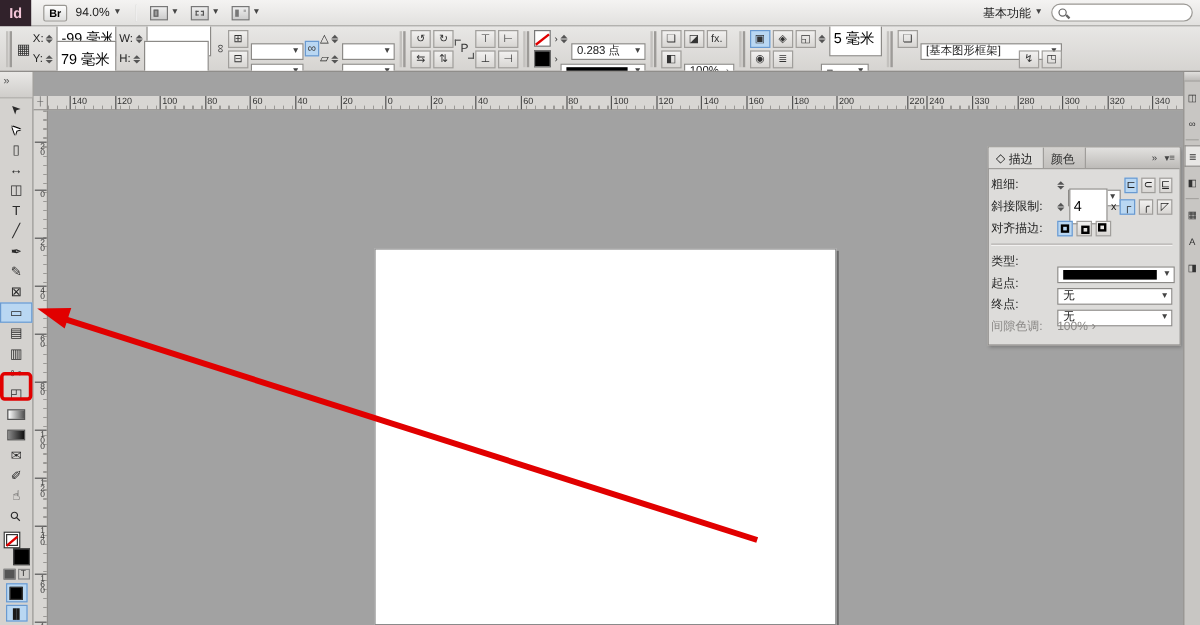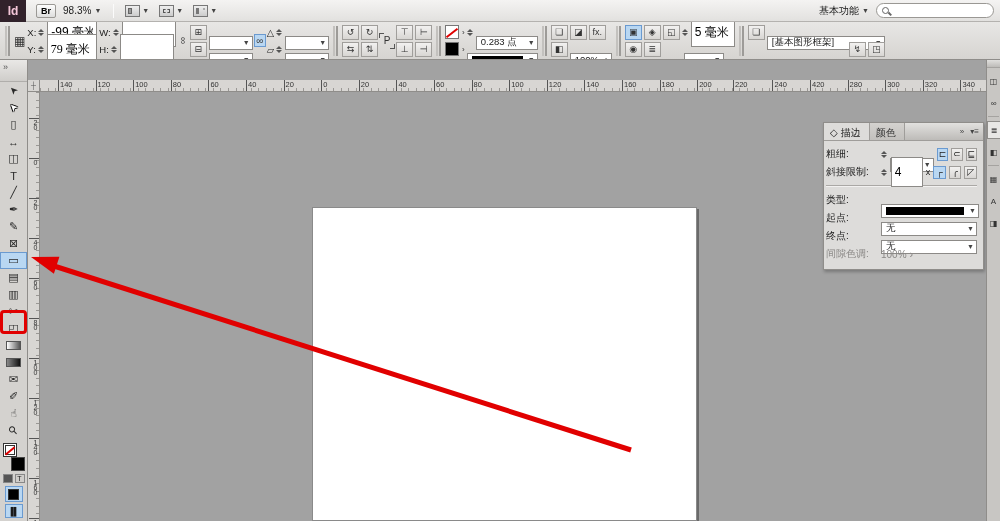--- a/index.html
+++ b/index.html
@@ -170,21 +170,21 @@
     border-radius:4px; z-index:60; pointer-events:none; }
   #arrowsvg { position:absolute; left:0; top:0; width:1000px; height:521px; z-index:55; pointer-events:none; }
 </style>
 </head>
 <body>
 
 <div id="menubar">
   <div id="applogo">Id</div>
   <button class="mb-btn">Br</button>
   <div class="mb-combo">
-    <span>98.3%</span>
+    <span>94.0%</span>
     <span class="dd-arrow">▼</span>
   </div>
   <div class="mb-sep"></div>
   <div class="mb-iconbtn">
     <span class="mb-ic i1"></span>
     <span class="dd-arrow">▼</span>
   </div>
   <div class="mb-iconbtn">
     <span class="mb-ic i2"></span>
     <span class="dd-arrow">▼</span>
@@ -220,21 +220,21 @@
           <b class="d"></b>
         </span>
       <input class="fld" style="width: 50px;" value="-99 毫米">
     </div>
     <div class="cprow">
       <span class="cplab">Y:</span>
       <span class="stp">
           <b class="u"></b>
           <b class="d"></b>
         </span>
-      <input class="fld" style="width: 50px; font-family: Liberation Serif, serif;" value="79 毫米">
+      <input class="fld" style="width: 50px;" value="79 毫米">
     </div>
   </div>
 
   <div class="grp">
     <div class="cprow">
       <span class="cplab">W:</span>
       <span class="stp">
           <b class="u"></b>
           <b class="d"></b>
         </span>
@@ -507,23 +507,23 @@
       <span class="hlab" style="left: 318.8px;">20</span>
       <span class="hlab" style="left: 356.4px;">40</span>
       <span class="hlab" style="left: 394px;">60</span>
       <span class="hlab" style="left: 431.6px;">80</span>
       <span class="hlab" style="left: 469.2px;">100</span>
       <span class="hlab" style="left: 506.8px;">120</span>
       <span class="hlab" style="left: 544.4px;">140</span>
       <span class="hlab" style="left: 582px;">160</span>
       <span class="hlab" style="left: 619.6px;">180</span>
       <span class="hlab" style="left: 657.2px;">200</span>
-      <span class="hlab" style="left: 693px;">220</span>
+      <span class="hlab" style="left: 716px;">220</span>
       <span class="hlab" style="left: 732.4px;">240</span>
-      <span class="hlab" style="left: 770px;">420</span>
+      <span class="hlab" style="left: 770px;">330</span>
       <span class="hlab" style="left: 807.6px;">280</span>
       <span class="hlab" style="left: 845.2px;">300</span>
       <span class="hlab" style="left: 882.8px;">320</span>
       <span class="hlab" style="left: 920.4px;">340</span>
     </div>
   <div id="rulerV">
       <span class="vlab" style="top: 26px;">20</span>
       <span class="vlab" style="top: 66px;">0</span>
       <span class="vlab" style="top: 106px;">20</span>
       <span class="vlab" style="top: 146px;">40</span>
@@ -573,20 +573,32 @@
           <span class="stp">
               <b class="u"></b>
               <b class="d"></b>
             </span>
           <input class="fld" style="width: 32px;" value="4">
           <span style="font-size:9px;">x</span>
           <span class="micap on">┌</span>
           <span class="micap">╭</span>
           <span class="micap">◸</span>
         </div>
+        <div class="sp-row">
+          <span class="sp-lab">对齐描边:</span>
+          <span class="alg on c">
+              <i></i>
+            </span>
+          <span class="alg in">
+              <i></i>
+            </span>
+          <span class="alg out">
+              <i></i>
+            </span>
+        </div>
         <div class="sp-div"></div>
         <div class="sp-row">
           <span class="sp-lab">类型:</span>
           <div class="combo" style="width:98px;">
             <span class="strokestyle" style="width:78px;"></span>
             <span class="dd-arrow">▼</span>
           </div>
         </div>
         <div class="sp-row">
           <span class="sp-lab">起点:</span>

